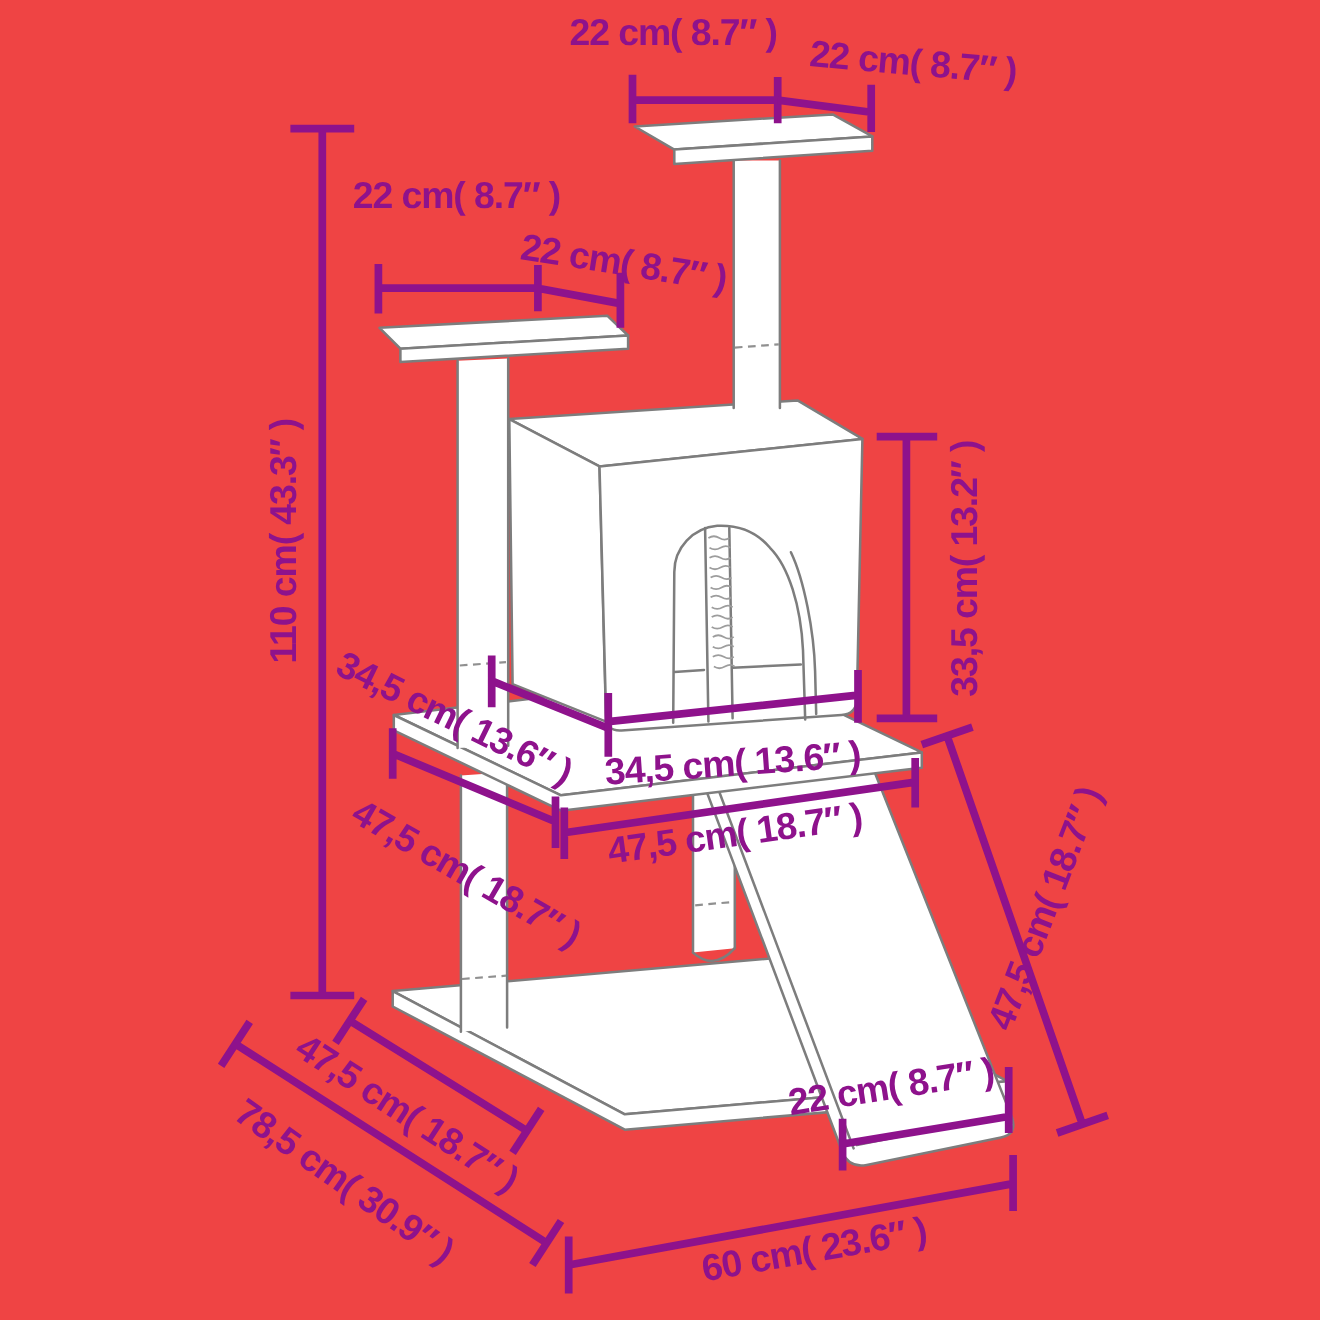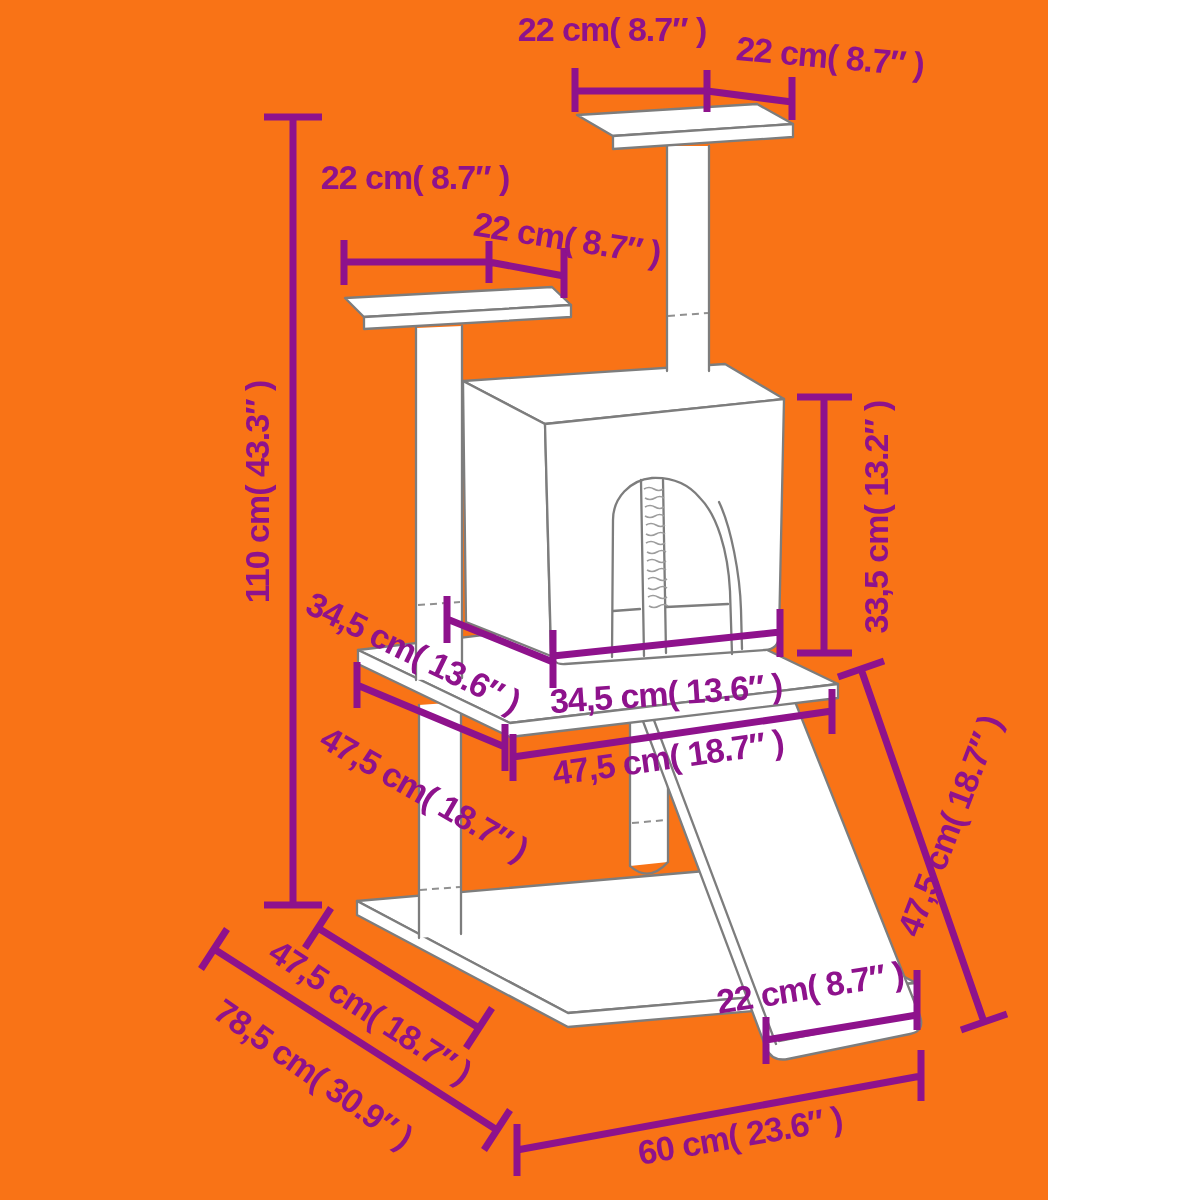--- a/index.html
+++ b/index.html
@@ -1,16 +1,16 @@
 <!DOCTYPE html>
 <html><head>
 <meta charset="utf-8">
 <style>
   html,body{margin:0;padding:0;background:#ffffff;}
-  .stage{width:1048px;height:1200px;position:relative;background:#f97316;overflow:hidden;}
+  .stage{width:1200px;height:1200px;position:relative;background:#ef4444;overflow:hidden;}
   svg{display:block;}
   .face{fill:#ffffff;stroke:#7d7d7d;stroke-width:2.3;stroke-linejoin:round;stroke-linecap:round;}
   .edge{fill:none;stroke:#7d7d7d;stroke-width:2.3;stroke-linejoin:round;stroke-linecap:round;}
   .white{fill:#ffffff;stroke:none;}
   .tex{fill:none;stroke:#9d9d9d;stroke-width:1.6;}
   .seam{fill:none;stroke:#909090;stroke-width:2;stroke-dasharray:7 5;}
   .dim{fill:none;stroke:#8e128c;stroke-width:7;stroke-linecap:butt;}
   .lbl{font-family:"Liberation Sans",sans-serif;font-weight:bold;font-size:34px;fill:#8e128c;letter-spacing:-1px;}
 </style>
 </head>

